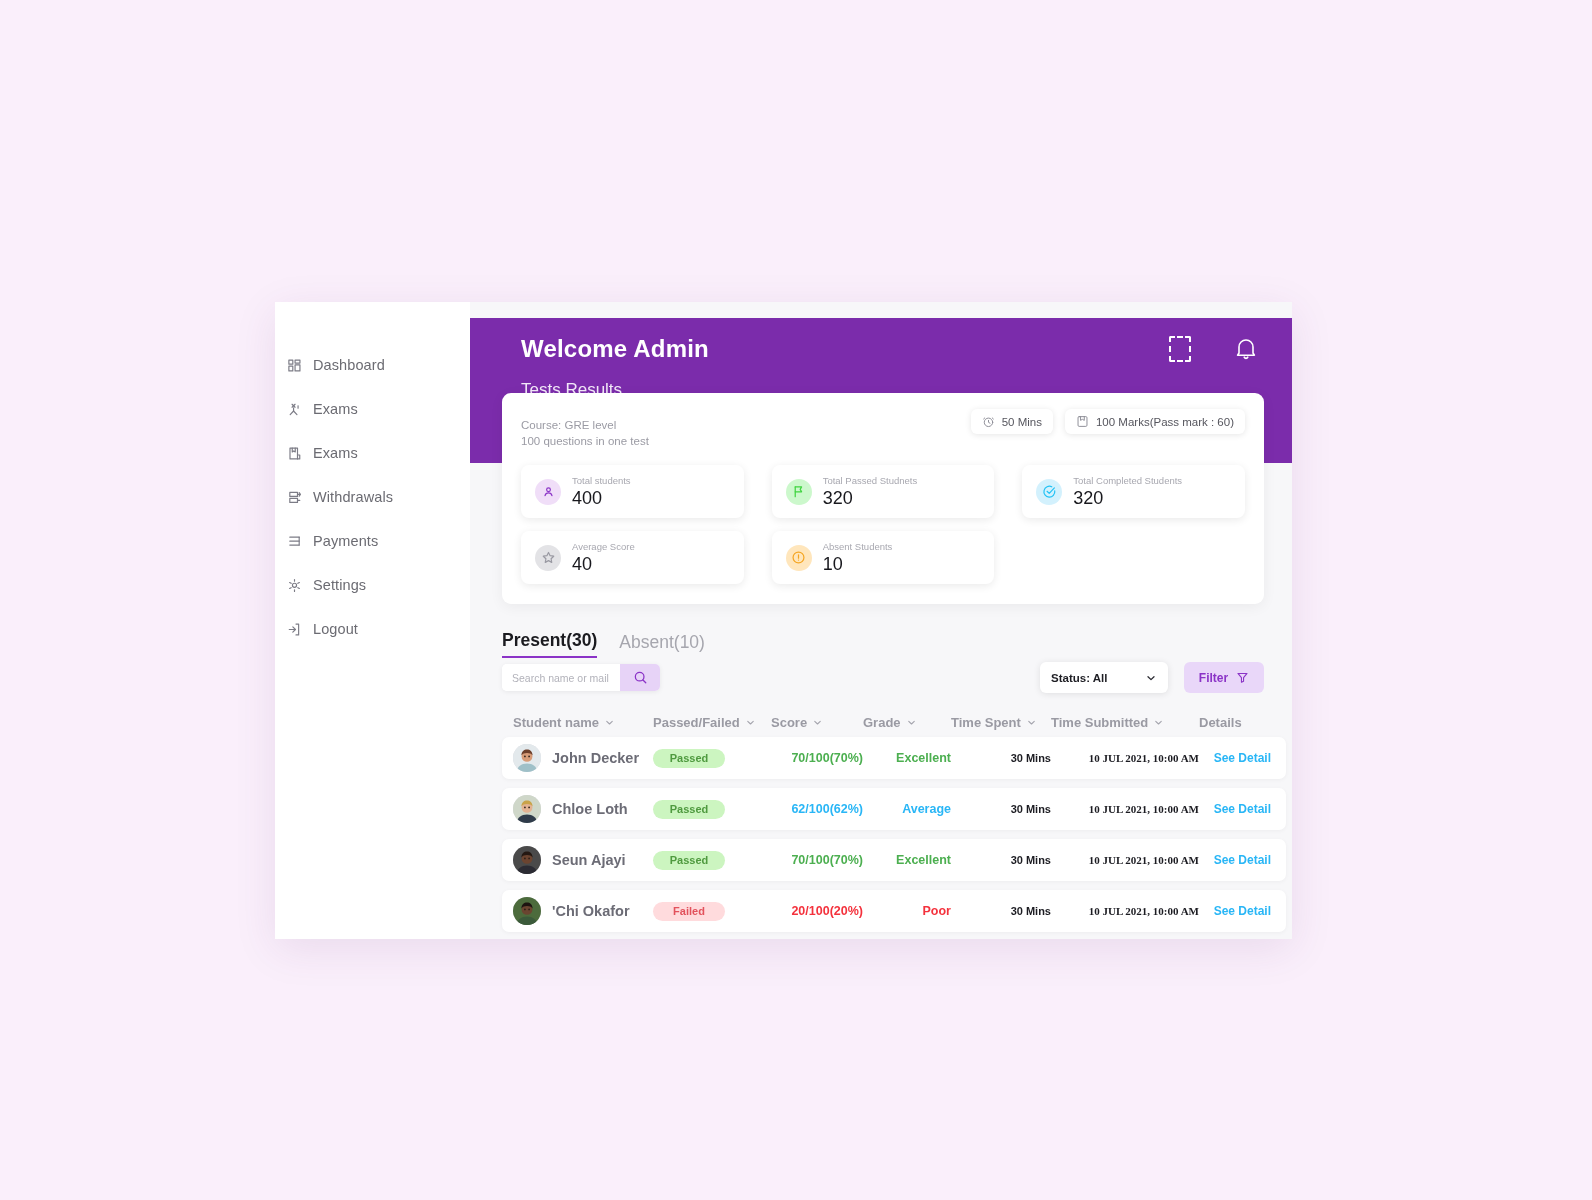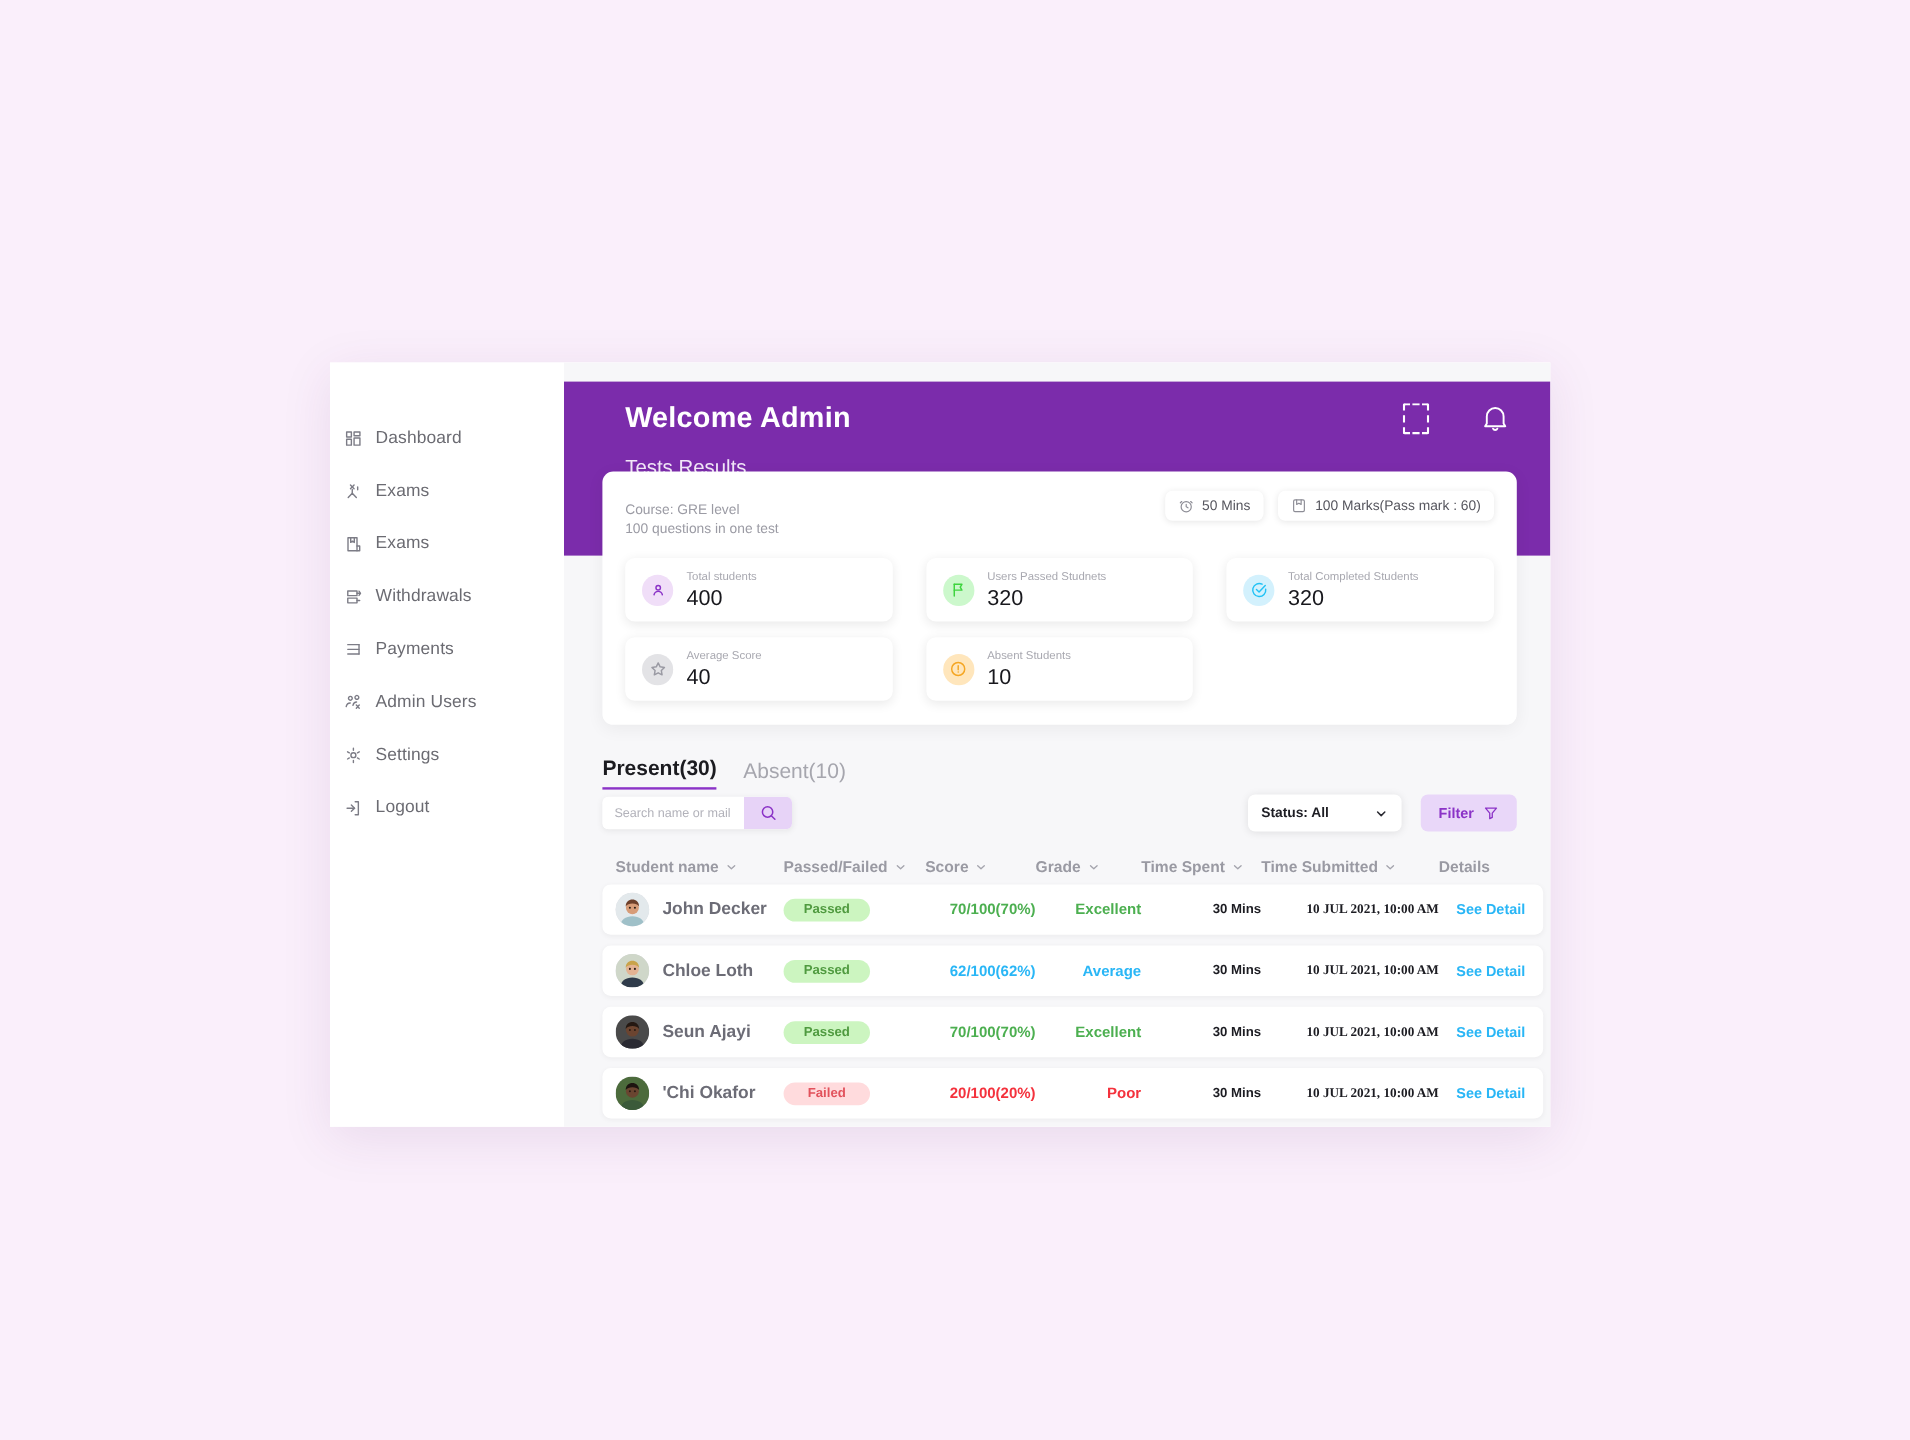--- a/index.html
+++ b/index.html
@@ -315,32 +315,20 @@
       <div class="nav-item">
         <span class="nav-ico">
           <svg viewBox="0 0 16 16" width="15" height="15" fill="none" stroke="#7c7c86" stroke-width="1.25" stroke-linecap="round" stroke-linejoin="round">
             <path d="M3 3.4h10"></path>
             <path d="M3 7.6h10"></path>
             <path d="M3 11.8h10"></path>
             <path d="M13 3.4v8.4"></path>
           </svg>
         </span>
         <span class="nav-label">Payments</span>
-      </div>
-      <div class="nav-item">
-        <span class="nav-ico">
-          <svg viewBox="0 0 16 16" width="15" height="15" fill="none" stroke="#7c7c86" stroke-width="1.25" stroke-linecap="round" stroke-linejoin="round">
-            <path d="M3.6 4.2a1.7 1.7 0 1 0 0-.04"></path>
-            <path d="M1.6 11.6c.4-2.2 1.9-3.3 3.6-3.3"></path>
-            <path d="M9.4 3.4a1.7 1.7 0 1 0 0-.04"></path>
-            <path d="M7.6 10.4c.4-1.9 1.7-2.9 3.2-2.9"></path>
-            <path d="M10.6 10.2l2.6 2.8M13.2 10.2l-2.6 2.8"></path>
-          </svg>
-        </span>
-        <span class="nav-label">Admin Users</span>
       </div>
       <div class="nav-item">
         <span class="nav-ico">
           <svg viewBox="0 0 16 16" width="15" height="15" fill="none" stroke="#7c7c86" stroke-width="1.25" stroke-linecap="round" stroke-linejoin="round">
             <path d="M8 5.6a2.2 2.2 0 1 0 0 4.4 2.2 2.2 0 0 0 0-4.4z"></path>
             <path d="M8 1.6v1.8M8 12.6v1.8M2.8 4.8l1.6.9M11.6 10.3l1.6.9M2.8 11.2l1.6-.9M11.6 5.7l1.6-.9"></path>
           </svg>
         </span>
         <span class="nav-label">Settings</span>
       </div>
@@ -410,21 +398,21 @@
             </div>
           </div>
           <div class="stat-card">
             <div class="stat-ico" style="background: rgb(204, 248, 204);">
               <svg viewBox="0 0 16 16" width="15" height="15" fill="none" stroke="#3ed43e" stroke-width="1.3" stroke-linecap="round" stroke-linejoin="round">
                 <path d="M4.5 13.6V3.1"></path>
                 <path d="M4.5 3.1h6.8l-1.5 2.6 1.5 2.6H4.5"></path>
               </svg>
             </div>
             <div class="stat-text">
-              <div class="stat-label">Users Passed Studnets</div>
+              <div class="stat-label">Total Passed Studnets</div>
               <div class="stat-value">320</div>
             </div>
           </div>
           <div class="stat-card">
             <div class="stat-ico" style="background: rgb(211, 241, 253);">
               <svg viewBox="0 0 16 16" width="15" height="15" fill="none" stroke="#22c2f5" stroke-width="1.3" stroke-linecap="round" stroke-linejoin="round">
                 <path d="M13.6 7.4A5.8 5.8 0 1 1 10.4 3"></path>
                 <path d="M5.4 7.8 7.7 10l5.5-5.8"></path>
               </svg>
             </div>

